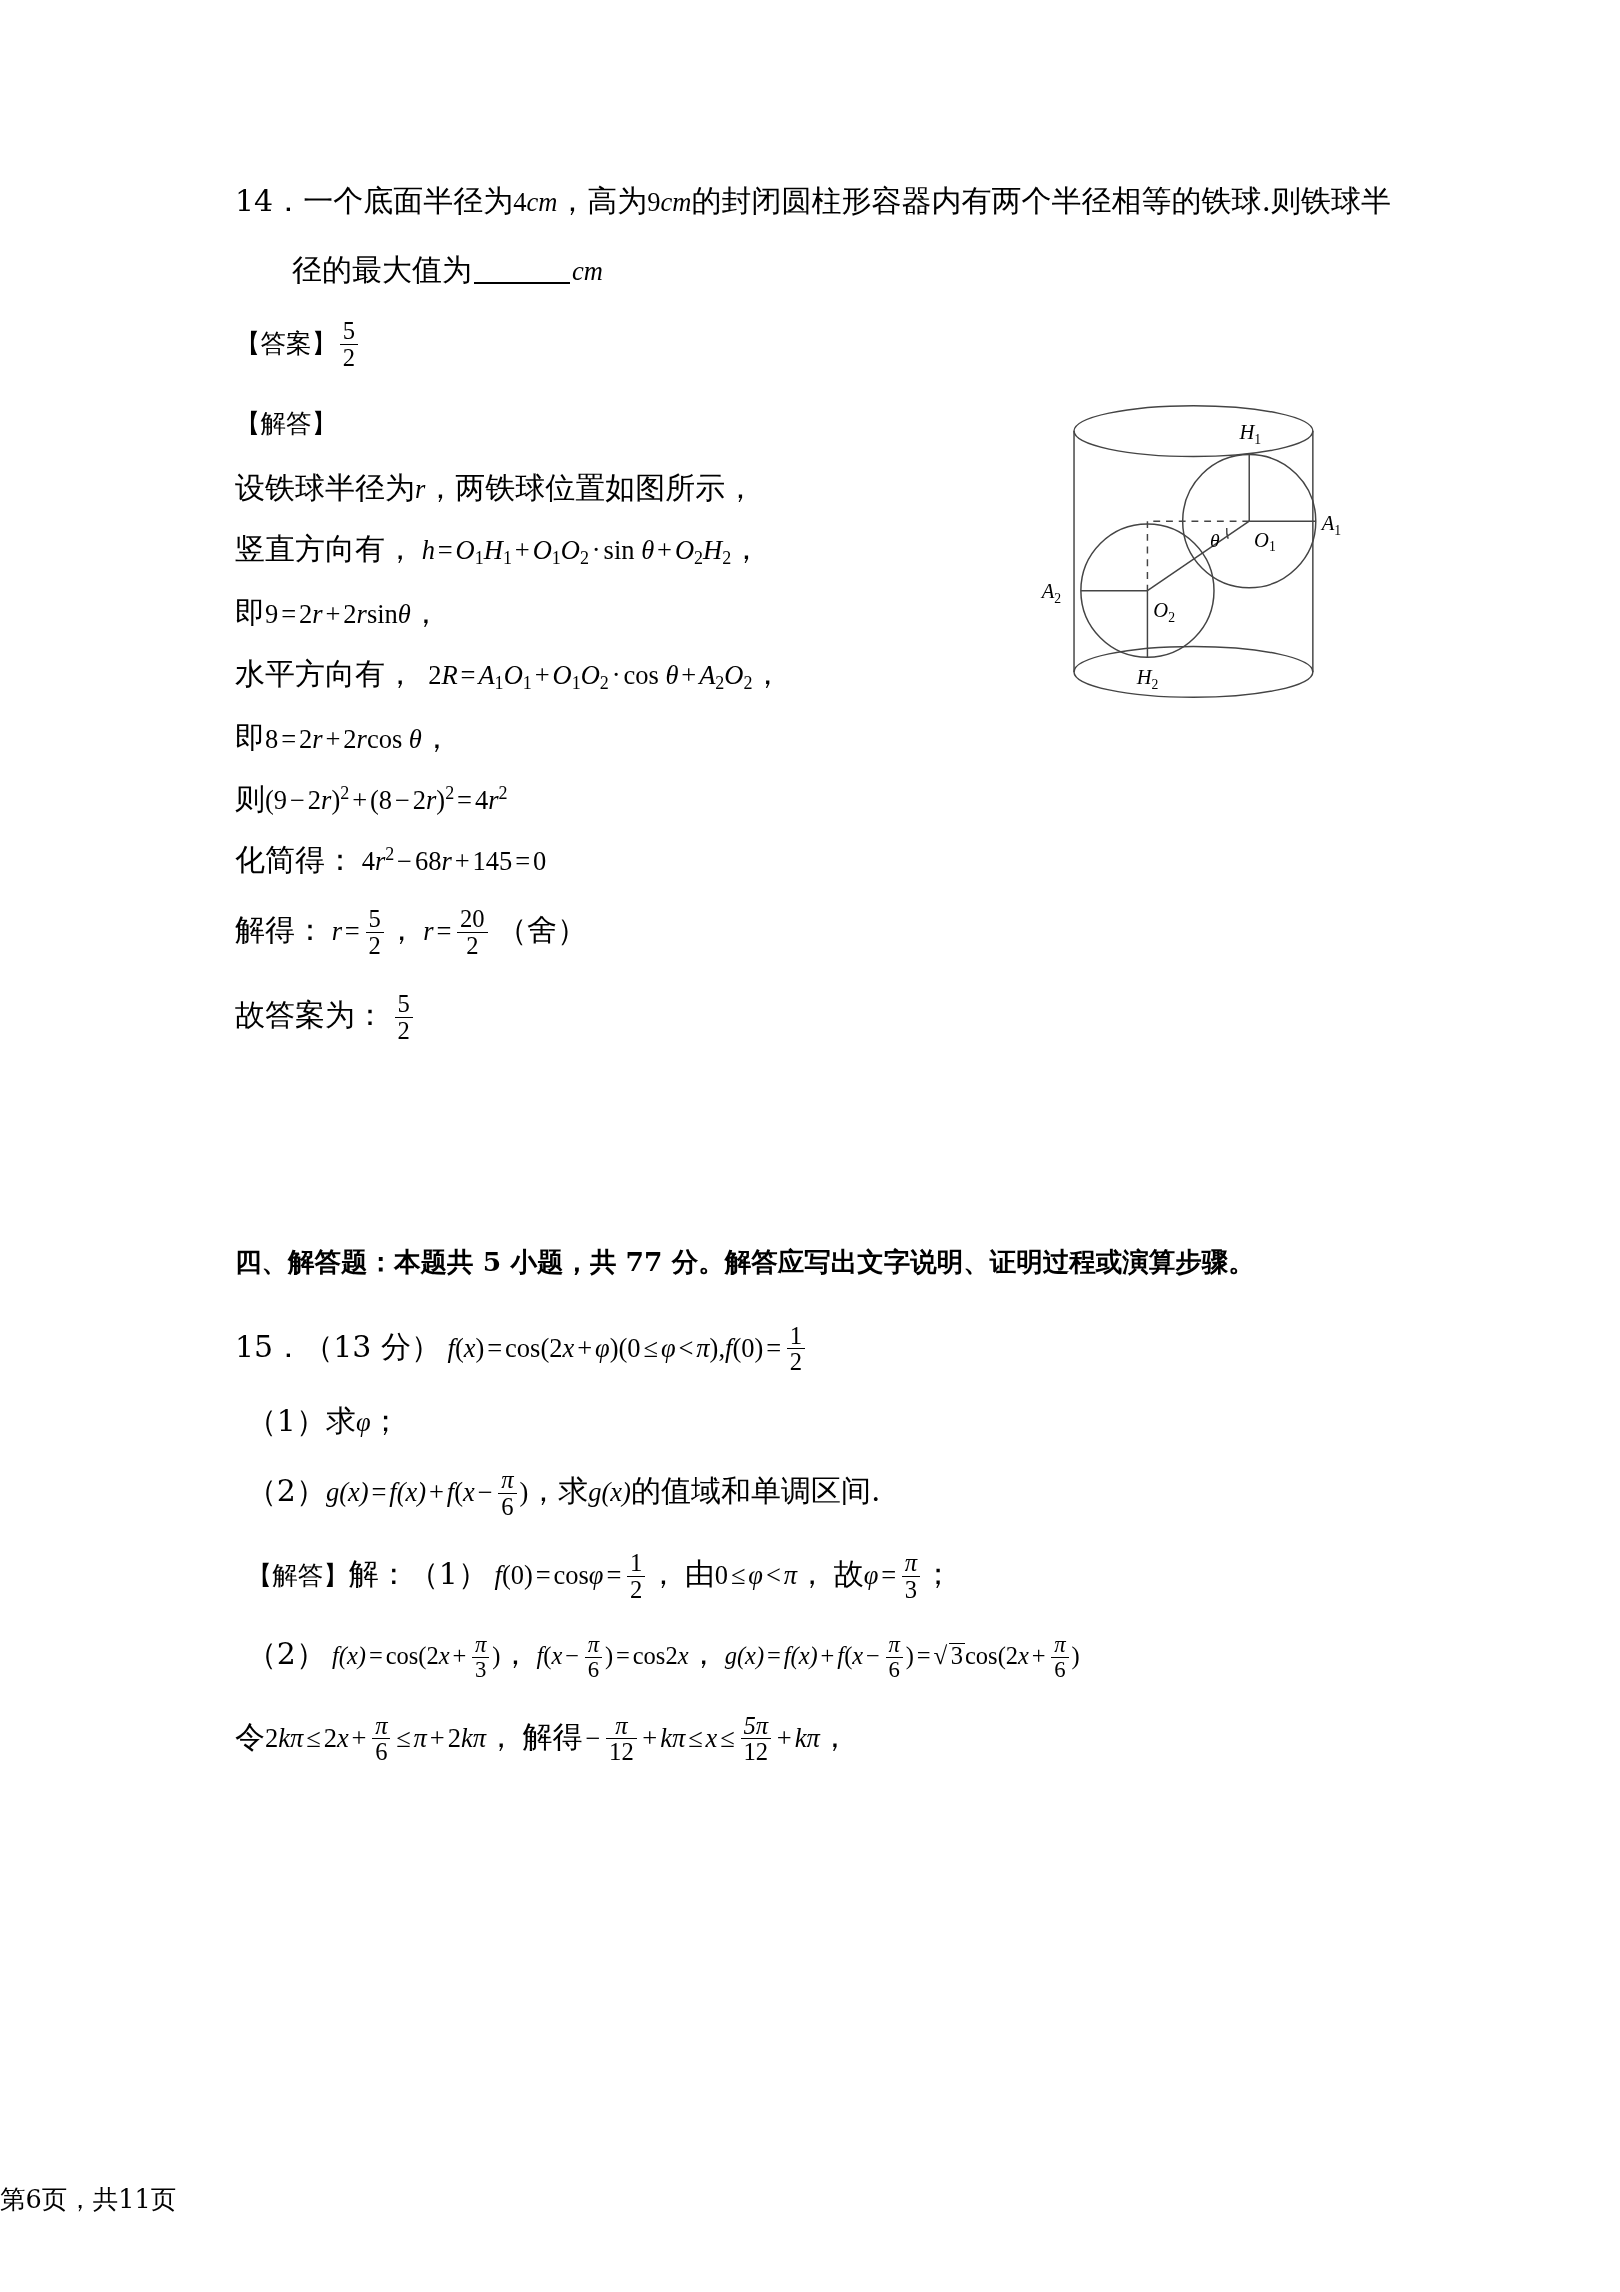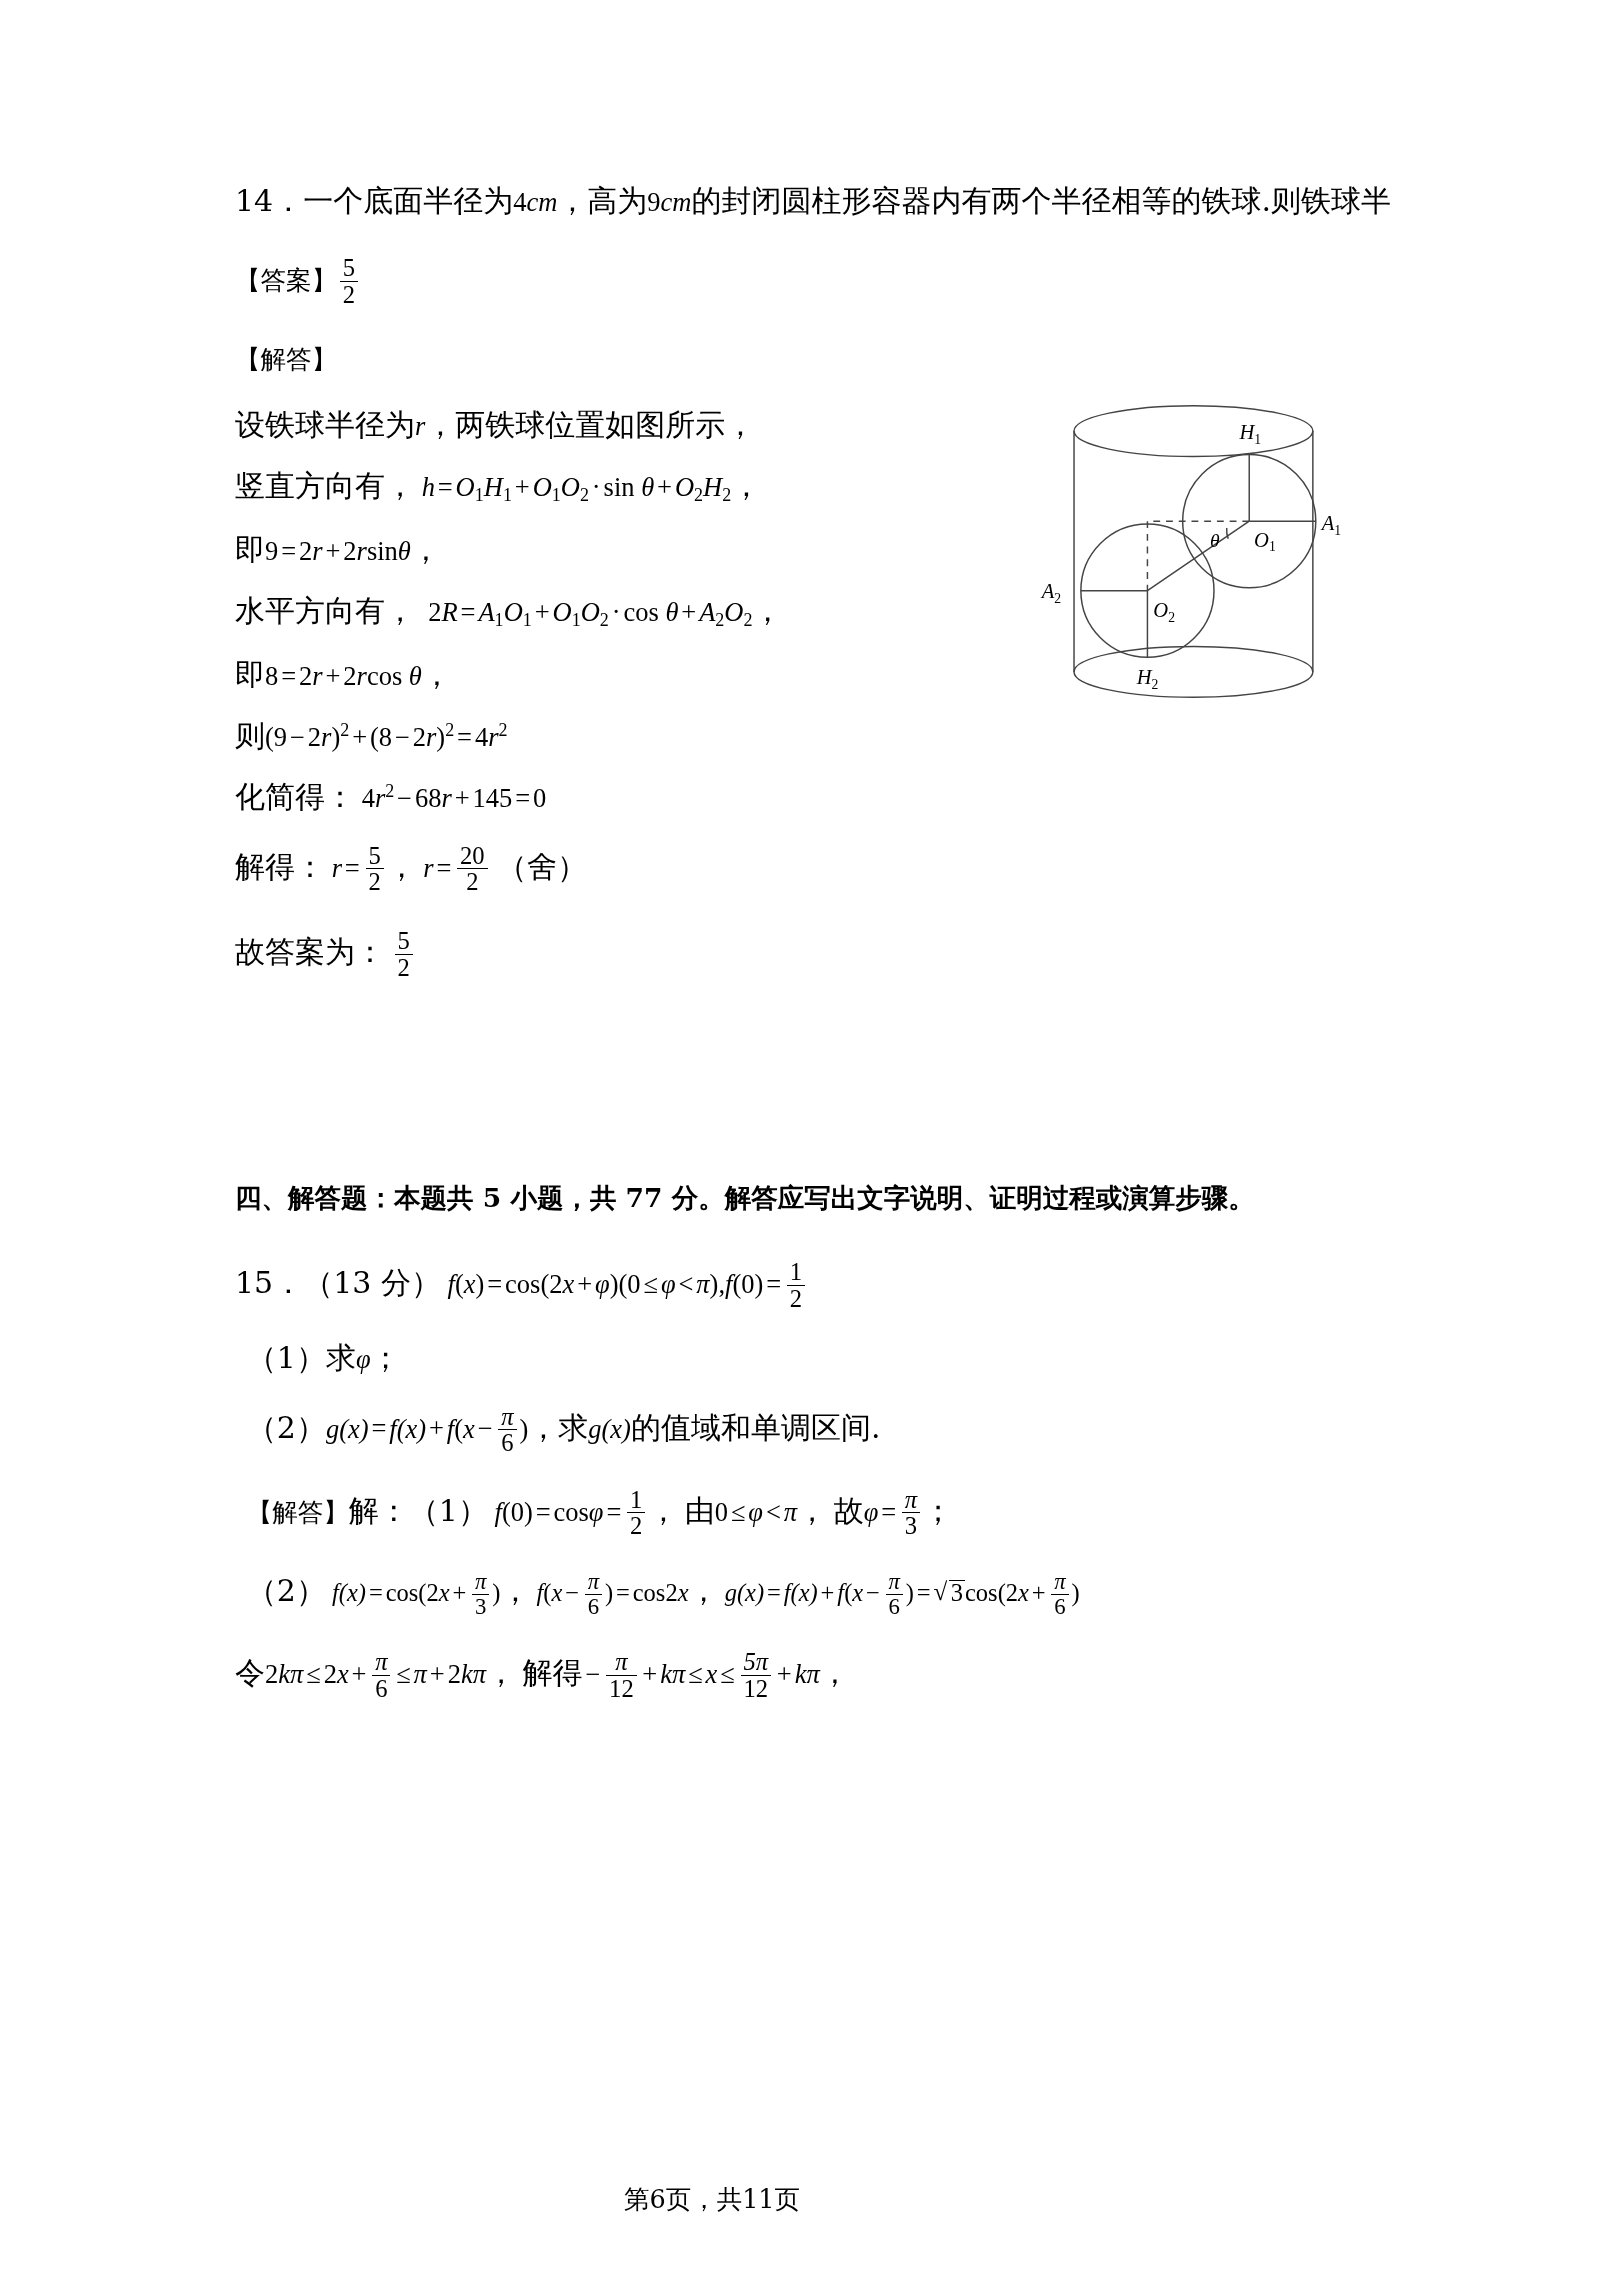--- a/index.html
+++ b/index.html
@@ -102,24 +102,23 @@
     font-family: "DejaVu Serif", "Liberation Serif", serif;
     margin: 4px 0 43px 0;
   }
 
   
   .footer {
     position: absolute;
     left: 0;
     top: 2182px;
     width: 1408px;
-    text-align: center;
+    text-align: left;
     font-size: 25.5px;
     font-family: "DejaVu Serif", serif;
-    padding-left: 8px;
   }
 
   .gap-lg { height: 165px; }
   .ind2 { padding-left: 11.8px; }
 </style>
 </head>
 <body>
 
 <div class="page">
 
@@ -166,20 +165,23 @@
       <text x="110" y="300" font-family="Liberation Serif, serif" font-size="21" font-style="italic" fill="#000">H<tspan font-size="14" dy="5" font-style="normal">2</tspan></text>
     </svg>
   </div>
 
   <div class="content">
 
     <div id="p14-stem">
       <div class="line l1">
         <span class="cn">14．</span><span class="cn">一个底面半径为</span><span class="mn">4</span><span class="mi">cm</span><span class="cn">，高为</span><span class="mn">9</span><span class="mi">cm</span><span class="cn">的封闭圆柱形容器内有两个半径相等的铁球.则铁球半</span>
       </div>
+      <div class="line l2">
+        <span class="cn">径的最大值为</span><span class="blank"></span><span class="mi">cm</span>
+      </div>
     </div>
 
     <div class="line" style="margin-bottom:39px">
       <span class="tag">【答案】</span><span class="frac"><span class="num">5</span><span class="den">2</span></span>
     </div>
 
     <div class="line" style="margin-bottom:37px">
       <span class="tag">【解答】</span>
     </div>
 

